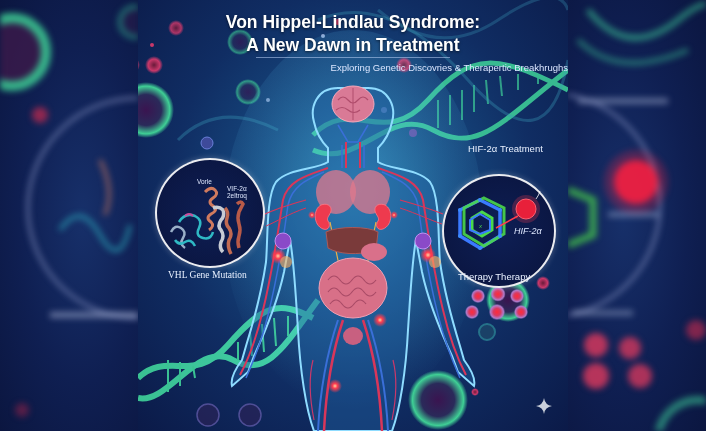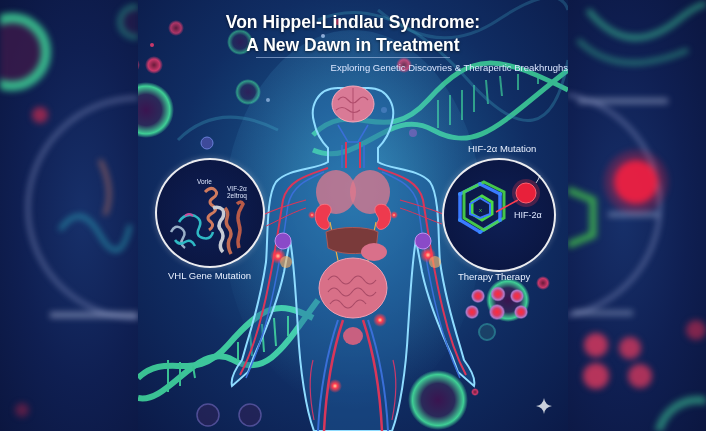--- a/index.html
+++ b/index.html
@@ -241,24 +241,24 @@
       <path d="M 28 56 q 4 -4 8 0" stroke="#d04a9a" stroke-width="2" fill="none"></path>
       <path d="M 18 80 q 4 6 10 2 q 6 -4 10 4" stroke="#2fb9c4" stroke-width="2.5" fill="none"></path>
       <path d="M 56 48 q 6 -2 10 2 q 2 6 -2 10 q -4 6 0 10 q 4 6 0 12 q -2 6 2 10" stroke="#c8ccd4" stroke-width="3.5" fill="none"></path>
       <path d="M 68 48 q 4 4 2 10 q -2 6 2 10 q 4 6 0 12 q -2 6 2 14" stroke="#c06a52" stroke-width="3.5" fill="none"></path>
       <path d="M 80 44 q 4 -4 6 0 q -2 4 -4 8 q -2 6 0 12 q 2 6 0 12 q -2 6 0 12" stroke="#b85a48" stroke-width="3.5" fill="none"></path>
     </svg>
     <div class="small-label" style="left:40px; top:18px;">Vorle</div>
     <div class="small-label" style="left:70px; top:25px;">VIF-2α</div>
     <div class="small-label" style="left:70px; top:32px;">2eltroq</div>
   </div>
-  <div class="label" style="left:30px; top:270px;">VHL Gene Mutation</div>
-
-  <div class="label" style="left:330px; top:143px;">HIF-2α Mutation</div>
-  <div class="circle-inset" style="left:304px; top:158px; width:110px; height:110px;">
+  <div class="label" style="left:30px; top:270px;font-family:Liberation Serif, serif;">VHL Gene Mutation</div>
+
+  <div class="label" style="left:330px; top:143px;">HIF-2α Treatment</div>
+  <div class="circle-inset" style="left:304px; top:174px; width:110px; height:110px;font-style:italic;">
     <svg width="110" height="110" viewBox="0 0 110 110">
       <polygon points="36,24 56,34 56,60 36,72 16,60 16,34" fill="none" stroke="#3a7aff" stroke-width="3.5"></polygon>
       <polygon points="40,22 60,32 60,58 40,70 20,58 20,32" fill="none" stroke="#4ad84a" stroke-width="3" opacity="0.9"></polygon>
       <polygon points="38,36 48,42 48,54 38,60 28,54 28,42" fill="none" stroke="#4ad84a" stroke-width="3"></polygon>
       <polygon points="36,38 46,44 46,54 36,58 26,54 26,44" fill="none" stroke="#3a7aff" stroke-width="2"></polygon>
       <g fill="#3a8aff">
         <circle cx="36" cy="24" r="2"></circle>
           <circle cx="56" cy="34" r="2"></circle>
           <circle cx="56" cy="60" r="2"></circle>
         <circle cx="36" cy="72" r="2"></circle>

